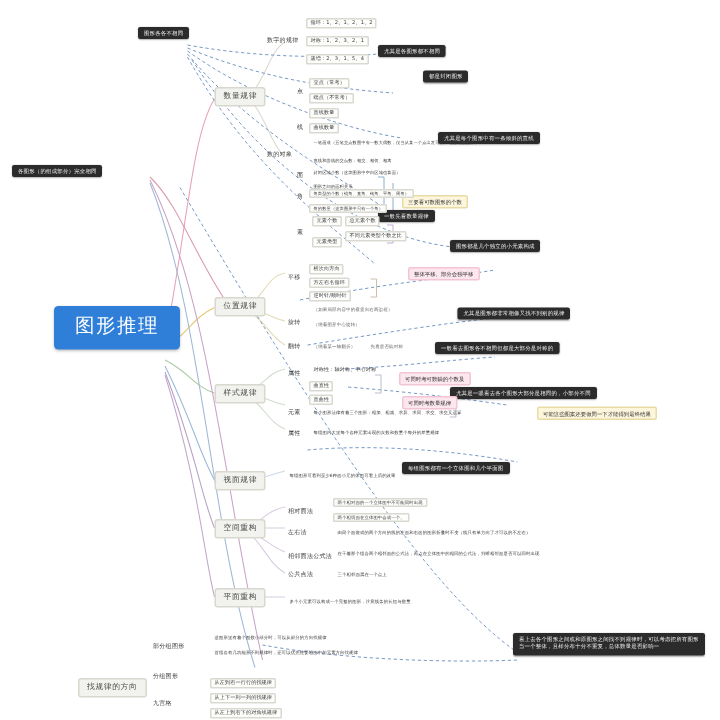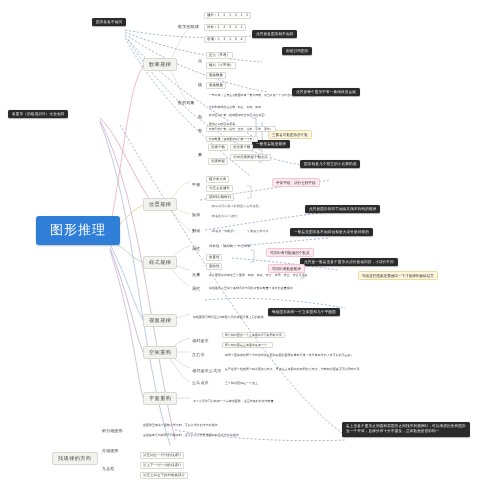--- a/index.html
+++ b/index.html
@@ -103,21 +103,21 @@
       </g>
       <g stroke="#b0b8c8" stroke-width="0.6">
         <path d="M250,250 L254,250 L254,262 L250,262"></path>
       </g>
       <g stroke="#b0b8c8" stroke-width="0.6">
         <path d="M300,264 L304,264 L304,278 L300,278"></path>
       </g>
     </g>
   </svg>
 
-  <div class="node root" style="left:36px;top:216px;">图形推理</div>
+  <div class="node root" style="left:36px;top:204px;">图形推理</div>
 
   <div class="node badge" style="left:92px;top:18px;">图形各各不相同</div>
 
   <div class="node badge" style="left:8px;top:110px;">各图形（的组成部分）完全相同</div>
 
   <div class="node badge" style="left:252px;top:30px;">尤其是各图形都不相同</div>
   <div class="node badge" style="left:282px;top:47px;">都是封闭图形</div>
   <div class="node badge" style="left:292px;top:88px;">尤其是每个图形中有一条倾斜的直线</div>
   <div class="node badge" style="left:252px;top:140px;">一般先看数量规律</div>
 

